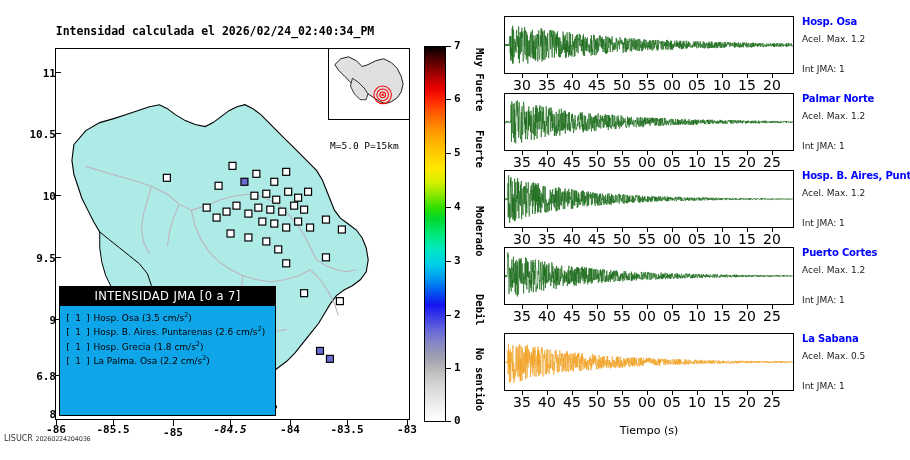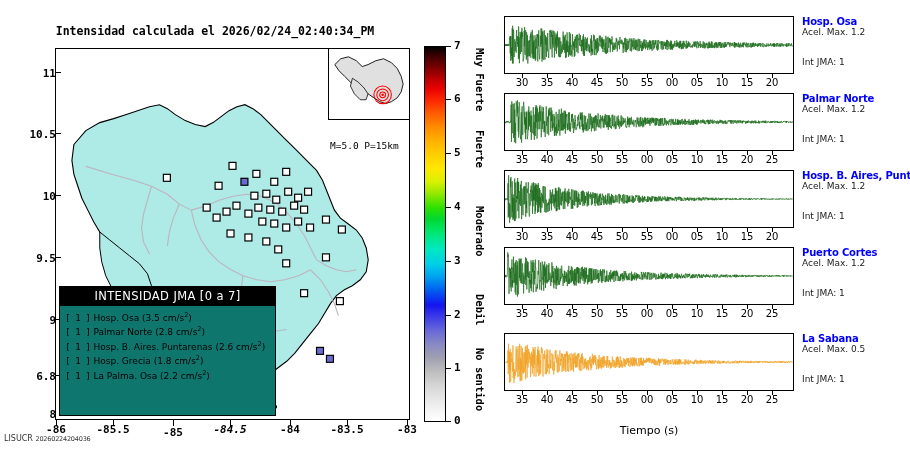--- a/index.html
+++ b/index.html
@@ -52,21 +52,21 @@
   }
   #inset-annot {
     position:absolute; left:330px; top:140px;
     font-family:"DejaVu Sans Mono", monospace; font-size:9.5px; color:#000;
     white-space:nowrap;
   }
 
   
   #legend-box {
     position:absolute; left:59px; top:286px; width:217px; height:130px;
-    border:1.2px solid #000; background:#0f766e;
+    border:1.2px solid #000; background:#0ea5e9;
   }
   #legend-head {
     height:19px; background:#000; color:#fff;
     font-size:11.5px; text-align:center; line-height:19px;
     letter-spacing:0.4px;
   }
   #legend-list { padding:4px 0 0 5px; }
   .legend-row {
     font-size:9px; color:#000; line-height:11.4px; white-space:nowrap;
   }
@@ -115,31 +115,31 @@
   #wave-area { position:absolute; left:500px; top:0; width:410px; height:460px; }
   .wave-row { position:absolute; left:0; width:410px; }
   .wave-box {
     position:absolute; left:4px; top:0; width:290px;
     border:1.4px solid #000; background:#fff; overflow:hidden;
   }
   .wave-box svg { display:block; width:100%; height:100%; }
   .wtick { position:absolute; width:1.2px; height:4px; background:#000; }
   .wxlab {
     position:absolute; width:24px; text-align:center;
-    font-size:10px; color:#000;
+    font-size:14px; color:#000;
   }
   .wave-meta { position:absolute; left:302px; top:0; width:108px; }
   .wave-name {
     font-size:10px; font-weight:bold; color:#0000ff;
     white-space:nowrap; letter-spacing:-0.2px;
   }
   .wave-acc, .wave-int {
     font-size:9px; color:#1a1a1a; white-space:nowrap;
   }
-  .wave-acc { }
+  .wave-acc { margin-top:7px; }
   .wave-int { margin-top:20px; }
   #time-axis-label {
     position:absolute; left:4px; top:424px; width:290px;
     text-align:center; font-size:11px; color:#000;
   }
 </style>
 </head>
 <body>
 
 <div id="map-panel">
@@ -278,25 +278,20 @@
   <div id="legend-box">
     <div id="legend-head">INTENSIDAD JMA [0 a 7]</div>
     <div id="legend-list">
       <div class="legend-row">
         <span class="cnt">[ 1 ]</span>
         <span>Hosp. Osa</span>
         (<span>3.5 cm/s</span><sup>2</sup>)
       </div>
       <div class="legend-row">
         <span class="cnt">[ 1 ]</span>
-        <span>Palmar Norte</span>
-        (<span>2.8 cm/s</span><sup>2</sup>)
-      </div>
-      <div class="legend-row">
-        <span class="cnt">[ 1 ]</span>
         <span>Hosp. B. Aires. Puntarenas</span>
         (<span>2.6 cm/s</span><sup>2</sup>)
       </div>
       <div class="legend-row">
         <span class="cnt">[ 1 ]</span>
         <span>Hosp. Grecia</span>
         (<span>1.8 cm/s</span><sup>2</sup>)
       </div>
       <div class="legend-row">
         <span class="cnt">[ 1 ]</span>

